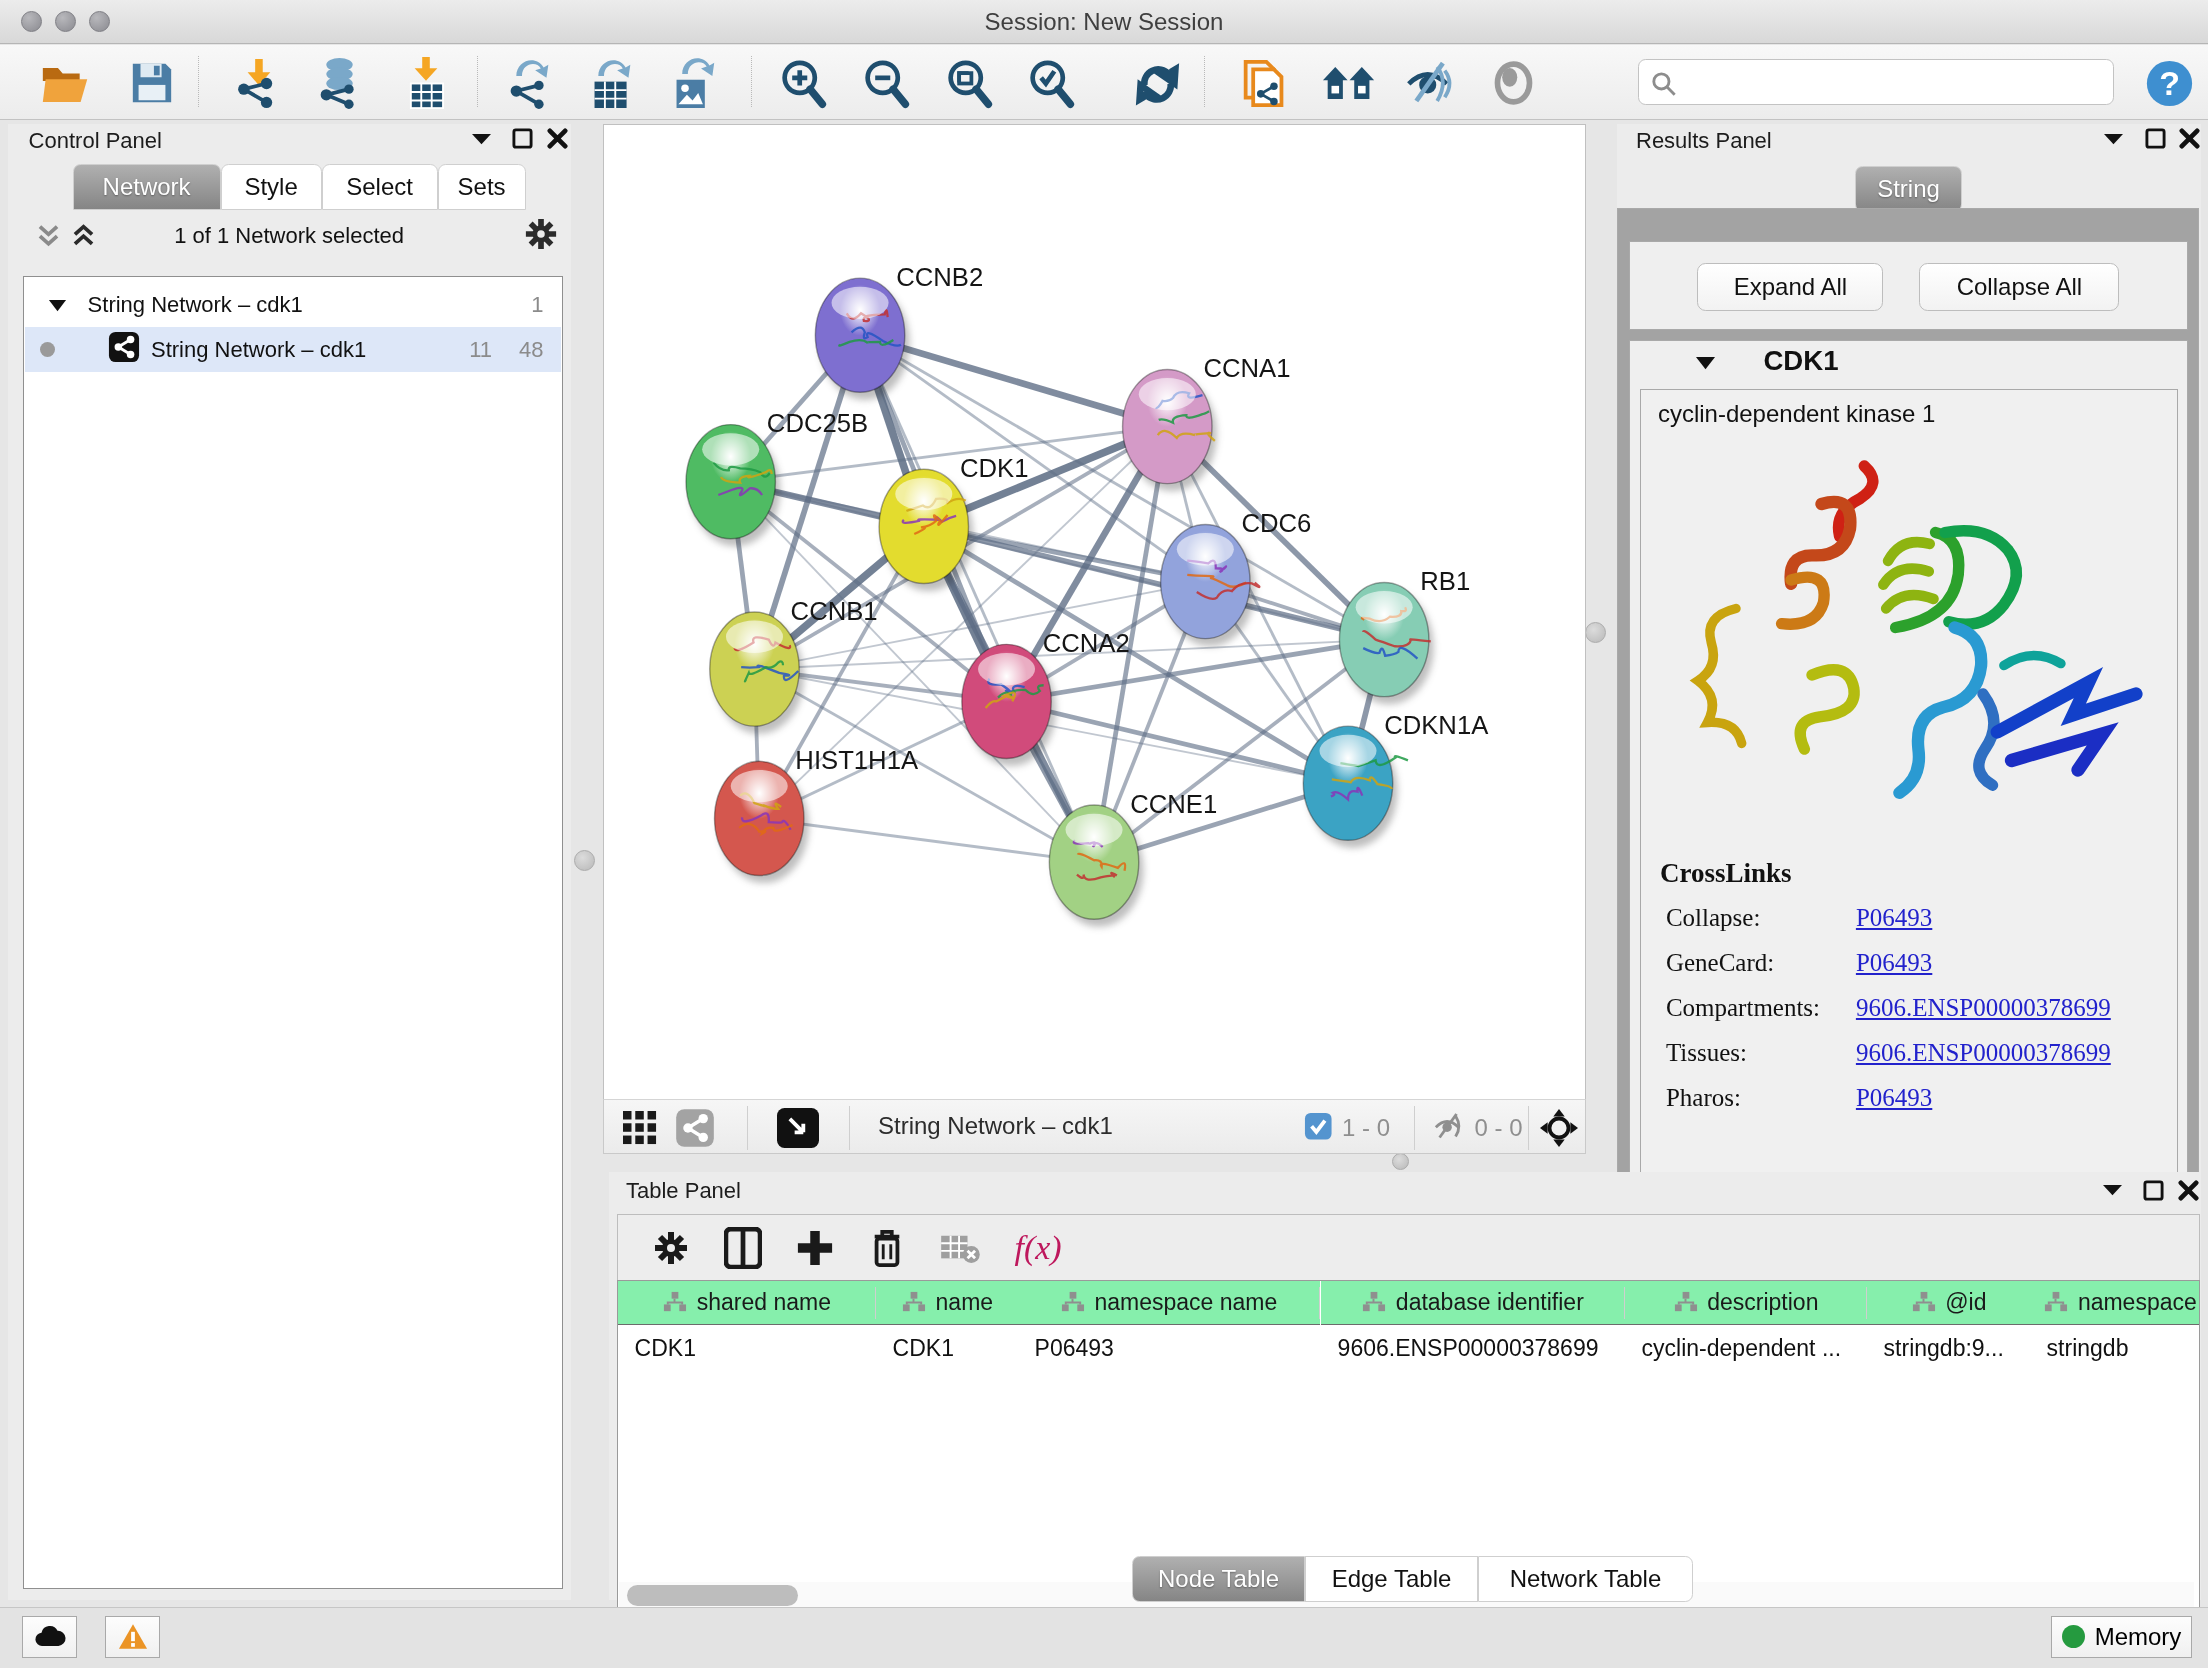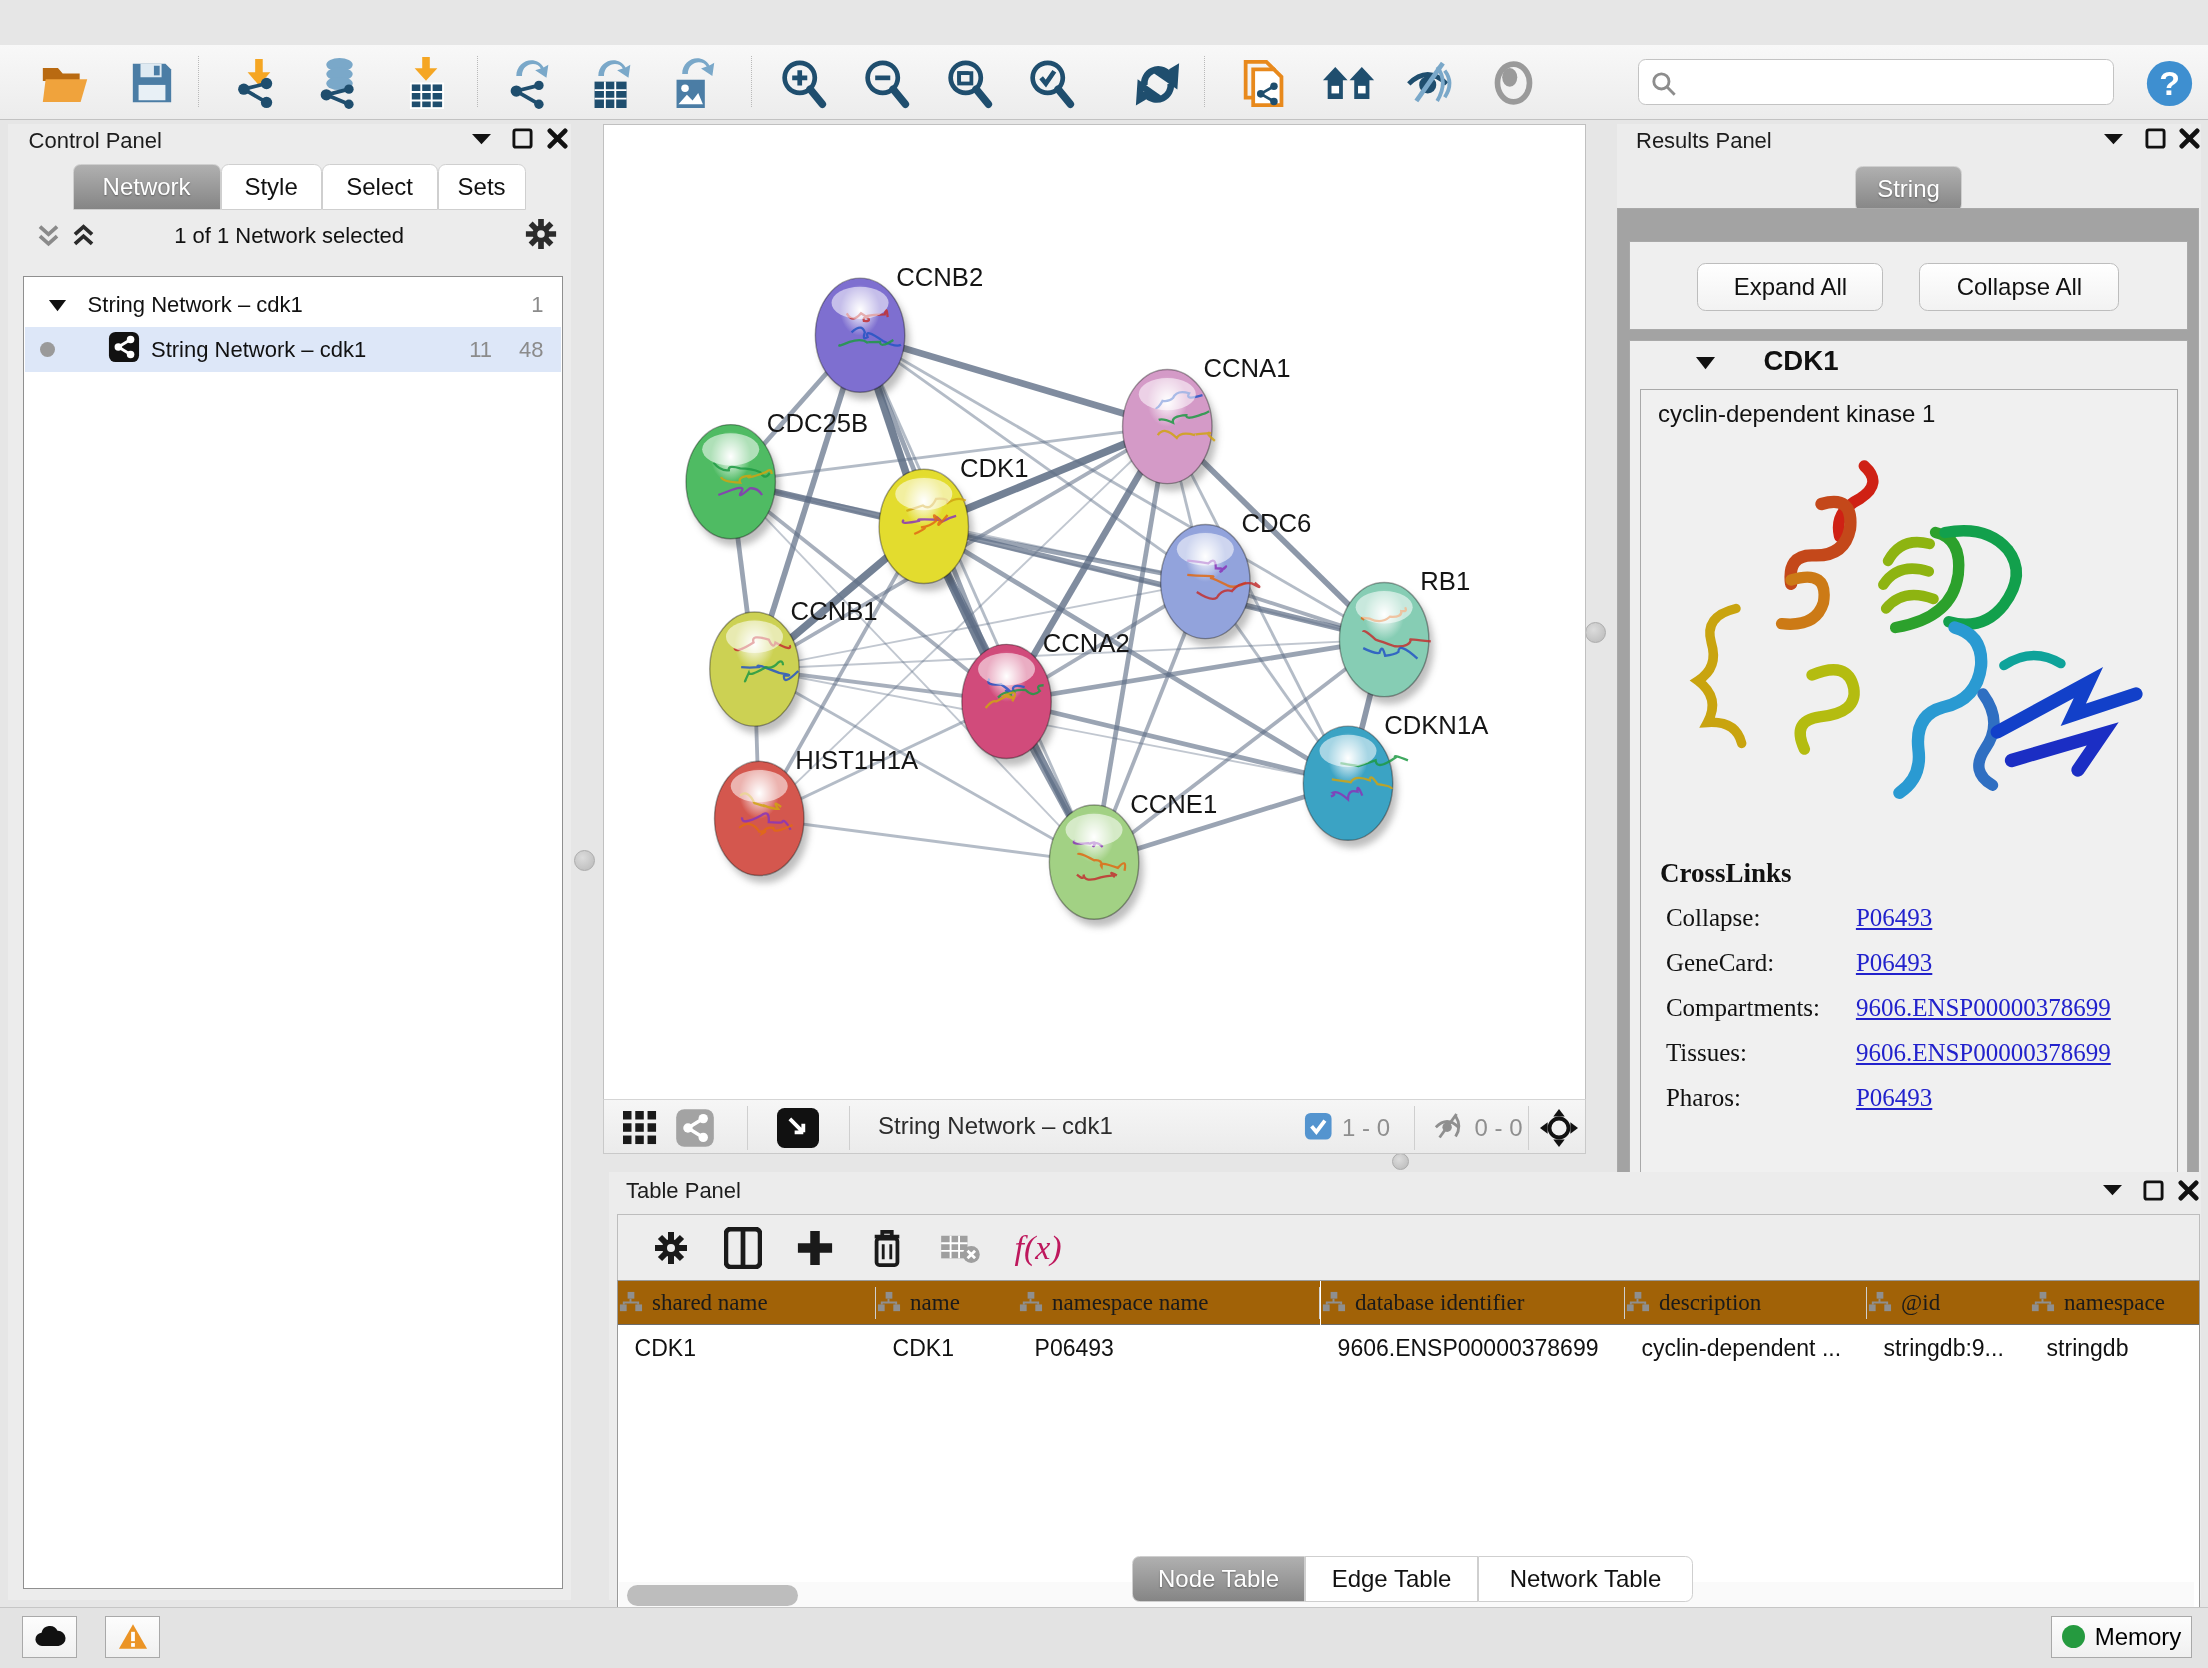--- a/index.html
+++ b/index.html
@@ -61,22 +61,22 @@
   .xval { color:#2222cc; text-decoration:underline; cursor:pointer; }
 
   
   .tpanel { position:absolute; left:609px; top:1172px; width:1592px; height:428px; background:#ececec; }
   .ttool { position:absolute; left:7.6px; top:42px; width:1583px; height:67px; background:#ededed;
     border:1px solid #bdbdbd; border-bottom:none; }
   .ttbtn { position:absolute; top:7.6px; width:53px; height:51px; display:flex; align-items:center;
     justify-content:center; cursor:pointer; }
   .tgrid { position:absolute; left:7.6px; top:108px; width:1583px; height:333px; background:#fff;
     border:1.9px solid #9a9a9a; overflow:hidden; }
-  .thead { position:absolute; left:0; top:0; height:44px; background:#a16207; border-bottom:1.9px solid #6b6b6b;
-    display:flex; align-items:center; font-size:23px; color:#1a1a1a; gap:9.5px;font-family:Liberation Serif, serif; }
+  .thead { position:absolute; left:0; top:0; height:44px; background:#86efac; border-bottom:1.9px solid #6b6b6b;
+    display:flex; align-items:center; justify-content:center; font-size:23px; color:#1a1a1a; gap:9.5px; }
   .thead .colsep { position:absolute; right:0; top:5.7px; height:32px; border-right:1px solid #cfcfcf; }
   .tcell { position:absolute; top:46px; height:42px; font-size:23px; color:#111; display:flex;
     align-items:center; padding-left:17px; white-space:nowrap; overflow:hidden; }
   .hscroll { position:absolute; left:1.9px; bottom:1.9px; width:1575px; height:28.5px; background:#fafafa; }
   .hthumb { position:absolute; left:7.6px; top:3.8px; width:171px; height:21px; background:#bdbdbd; border-radius:10.5px; }
 
   
   .statusbar { position:absolute; left:0; top:1607px; width:2208px; height:61px; background:#e3e3e3;
     border-top:1px solid #c6c6c6; }
   .sbtn { position:absolute; top:7.6px; height:42px; background:linear-gradient(#fdfdfd,#f0f0f0);
@@ -84,20 +84,26 @@
 
   svg text { font-family:"Liberation Sans", sans-serif; }
   .grip { position:absolute; width:21px; height:21px; border-radius:50%;
     background:radial-gradient(circle at 40% 35%, #dcdcdc, #b8b8b8); border:1px solid #ababab; cursor:pointer; }
 </style>
 </head>
 <body>
 
 <div id="app">
 
+  <div class="titlebar">
+    <span class="traffic" style="left:21px"></span>
+    <span class="traffic" style="left:55px"></span>
+    <span class="traffic" style="left:89px"></span>
+    <div class="win-title">Session: New Session</div>
+  </div>
 
   <div class="toolbar">
     <div class="tbtn" style="left:36px">
       <svg width="51" height="46" viewBox="0 0 54 48">
           <path d="M3 8 h16 l5 6 h18 v8 H3z" fill="#b96a11"></path>
           <path d="M6 20 h44 l-7 24 H3z" fill="#f0a33c"></path>
         </svg>
     </div>
     <div class="tbtn" style="left:122px">
       <svg width="46" height="46" viewBox="0 0 48 48">

